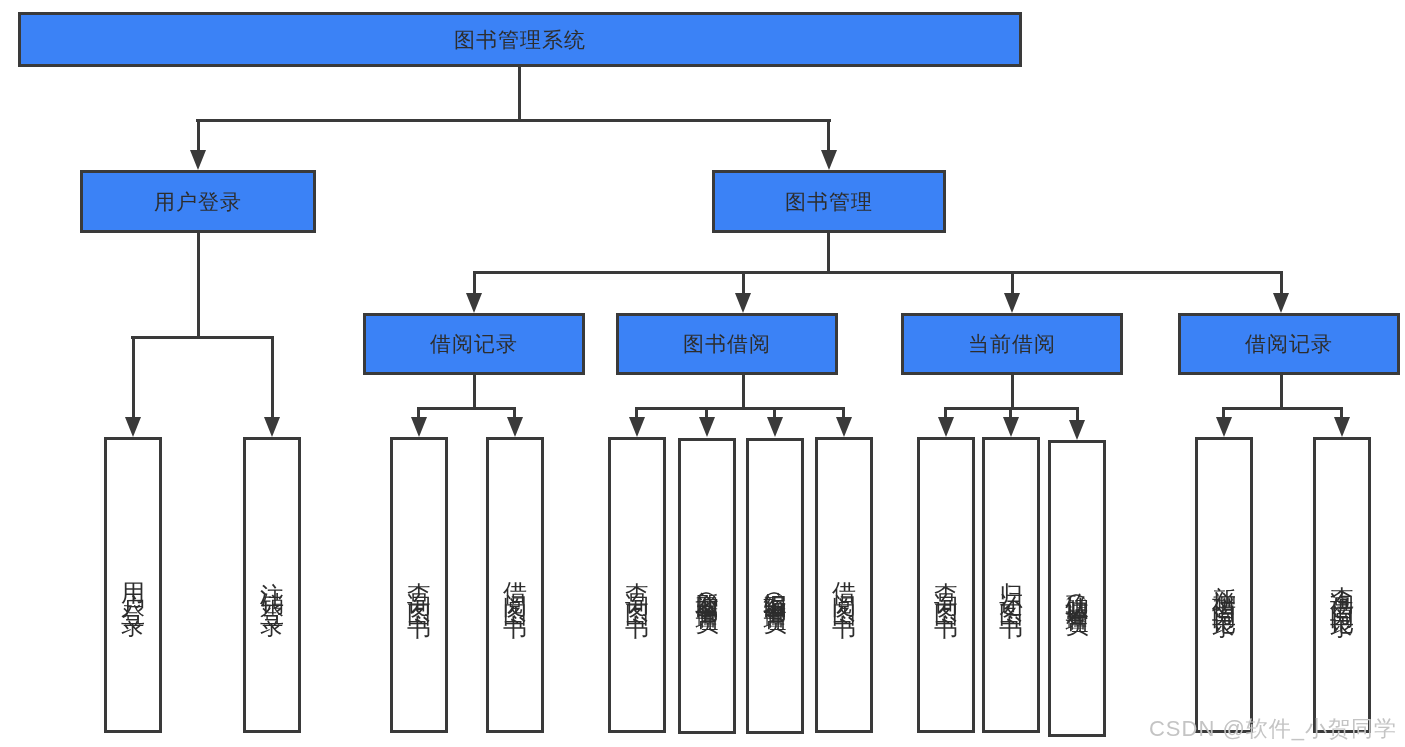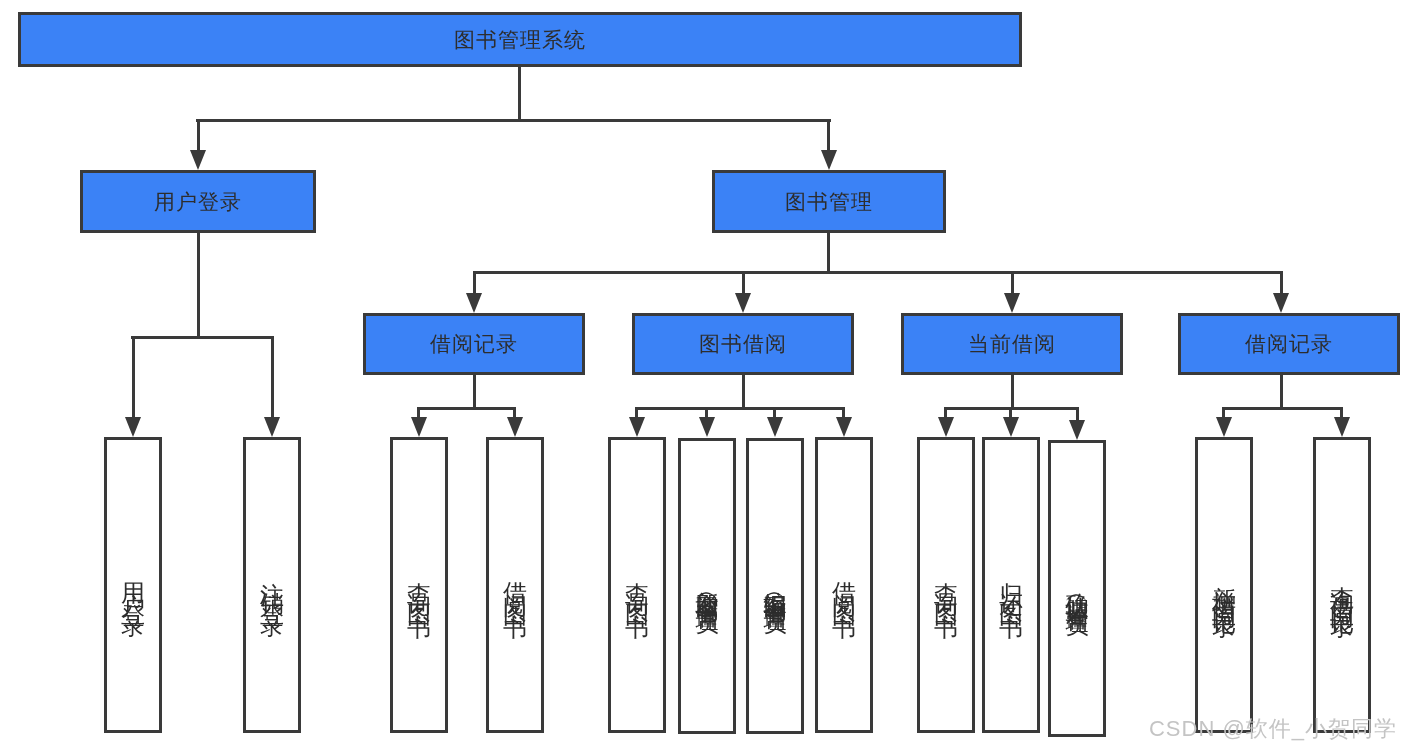--- a/index.html
+++ b/index.html
@@ -71,21 +71,21 @@
   <div class="line" style="left:742px;top:271px;width:3px;height:22px;"></div>
   <div class="ah" style="left:735px;top:293px;"></div>
   <div class="line" style="left:1011px;top:271px;width:3px;height:22px;"></div>
   <div class="ah" style="left:1004px;top:293px;"></div>
   <div class="line" style="left:1280px;top:271px;width:3px;height:22px;"></div>
   <div class="ah" style="left:1273px;top:293px;"></div>
 
   <div class="hbox" style="left:363px;top:313px;width:222px;height:62px;">
     <span>借阅记录</span>
   </div>
-  <div class="hbox" style="left:632px;top:313px;width:222px;height:62px;">
+  <div class="hbox" style="left:616px;top:313px;width:222px;height:62px;">
     <span>图书借阅</span>
   </div>
   <div class="hbox" style="left:901px;top:313px;width:222px;height:62px;text-align:center;">
     <span>当前借阅</span>
   </div>
   <div class="hbox" style="left:1170px;top:313px;width:222px;height:62px;margin-left:8px;">
     <span>借阅记录</span>
   </div>
 
   <div class="line" style="left:473px;top:375px;width:3px;height:32px;"></div>

